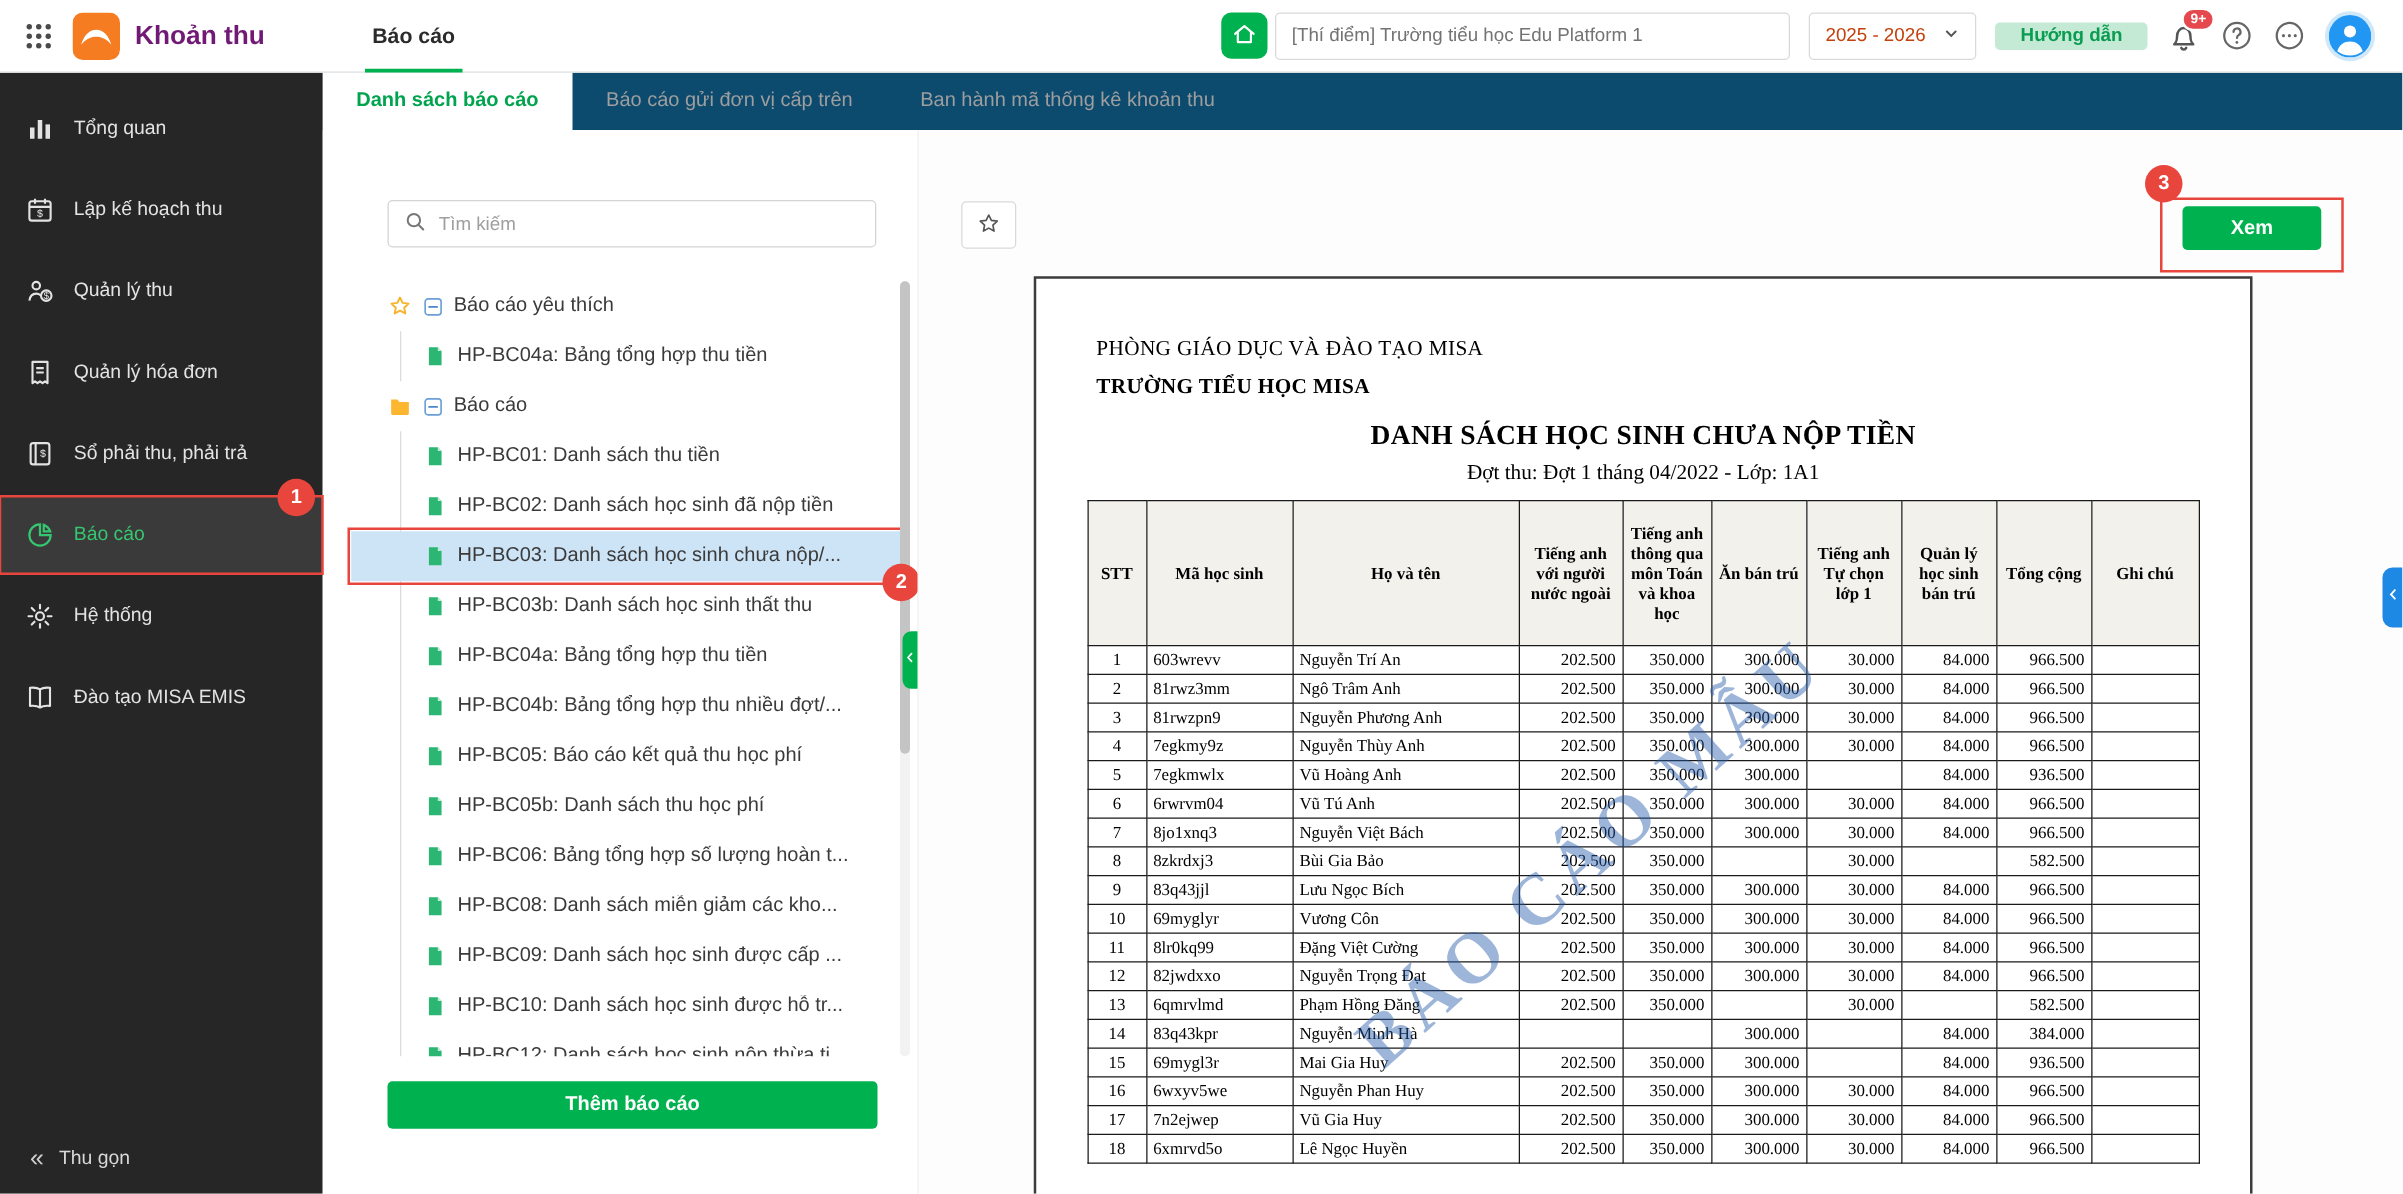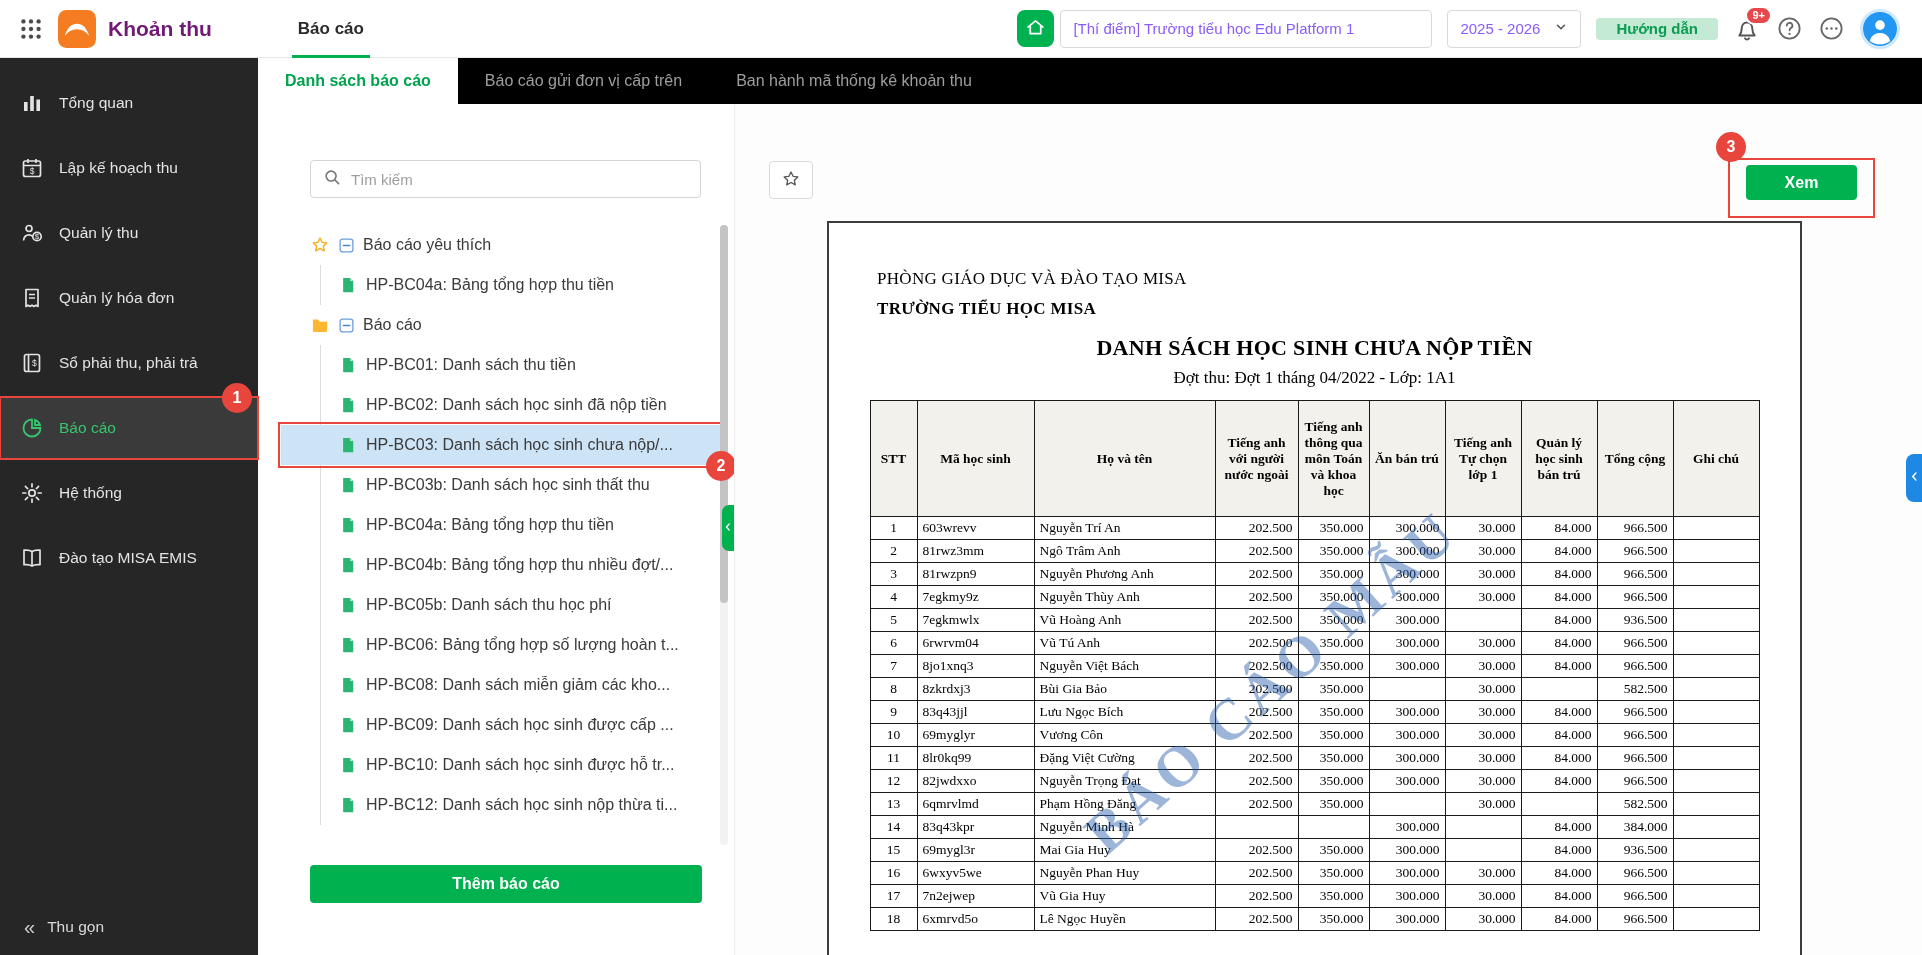--- a/index.html
+++ b/index.html
@@ -17,25 +17,25 @@
   .logo svg { width:38px; height:38px; }
   .app-title { font-size:21px; font-weight:bold; color:#701a75; margin-left:12px; }
   .top-nav-tab { position:relative; height:58px; display:flex; align-items:center; margin-left:86px;
                  font-size:17px; font-weight:600; color:#2b2b2b; cursor:pointer; }
   .top-nav-tab::after { content:""; position:absolute; bottom:0; left:-6px; right:-6px; height:3px; background:#00b14f; }
   .tb-right { display:flex; align-items:center; gap:15px; }
   .school-group { display:flex; align-items:center; gap:6px; }
   .home-btn { width:37px; height:37px; border:none; border-radius:8px; background:#00b14f;
               display:flex; align-items:center; justify-content:center; cursor:pointer; }
   .home-btn svg { width:21px; height:21px; }
-  .school-input { width:372px; height:38px; border:1px solid #d9d9d9; border-radius:4px; background:#fff;
-                  display:flex; align-items:center; padding:0 12px; font-size:15px; color:#8b5cf6;
+  .school-input { width:412px; height:38px; border:1px solid #d9d9d9; border-radius:4px; background:#fff;
+                  display:flex; align-items:center; padding:0 12px; font-size:15px; color:#737373;
                   white-space:nowrap; overflow:hidden; cursor:pointer; }
   .year-select { height:38px; border:1px solid #d9d9d9; border-radius:4px; background:#fff;
-                 display:flex; align-items:center; gap:14px; padding:0 12px; font-size:15px; color:#8b5cf6; cursor:pointer; }
+                 display:flex; align-items:center; gap:14px; padding:0 12px; font-size:15px; color:#c2410c; cursor:pointer; }
   .year-select svg { width:14px; height:14px; }
   .guide-btn { height:22px; padding:0 20px; border:none; border-radius:4px; background:#c4e9d4;
                color:#0a9d52; font-size:15px; font-weight:600; cursor:pointer; }
   .bell-wrap { position:relative; width:28px; height:28px; cursor:pointer; }
   .bell-wrap svg { width:28px; height:28px; }
   .notif-badge { position:absolute; top:-9px; right:-11px; background:#e5484d; color:#fff;
                  font-size:11px; font-weight:bold; border-radius:10px; padding:2px 5px; border:2px solid #fff; line-height:1; }
   .round-ic { width:27px; height:27px; cursor:pointer; }
   .round-ic svg { width:27px; height:27px; }
   .avatar { width:40px; height:40px; border-radius:50%; border:3px solid #cfe8fa; cursor:pointer; }
@@ -60,21 +60,21 @@
 
   
   .anno-badge { width:30px; height:30px; border-radius:50%; background:#e8453c; color:#fff;
                 font-size:16px; font-weight:bold; display:flex; align-items:center; justify-content:center; z-index:40; }
   .b1 { position:absolute; top:-14px; right:6px; }
   .b2 { position:absolute; right:-16px; bottom:-16px; }
   .b3 { position:absolute; top:-28px; left:-14px; }
 
   
   .content { flex:1; display:flex; flex-direction:column; min-width:0; }
-  .tabbar { height:46px; flex:none; background:#000000; display:flex; align-items:stretch; }
+  .tabbar { height:46px; flex:none; background:#0c4a6e; display:flex; align-items:stretch; }
   .tab { display:flex; align-items:center; padding:0 27px; font-size:16px; color:#9e9e9e; cursor:pointer; white-space:nowrap; }
   .tab.active { background:#fff; color:#00a34e; font-weight:600; }
 
   .workspace { flex:1; display:flex; min-height:0; }
 
   
   .list-panel { width:477px; flex:none; background:#fff; border-right:1px solid #ececec;
                 position:relative; padding-top:56px; }
   .search-box { margin:0 33px 0 52px; height:38px; border:1px solid #d4d4d4; border-radius:4px;
                 display:flex; align-items:center; gap:10px; padding:16px 12px; background:#fff; }
@@ -423,20 +423,29 @@
                     </span>
                     <span class="t-label">HP-BC04b: Bảng tổng hợp thu nhiều đợt/...</span>
                   </div>
                   <div class="tree-item">
                     <span class="f-ic">
                       <svg viewBox="0 0 24 24">
                         <path d="M5.5 2.5h9.5l4 4v15H5.5z" fill="#2bb673"></path>
                         <path d="M15 2.5l4 4h-4z" fill="#c4ecd9"></path>
                       </svg>
                     </span>
+                    <span class="t-label">HP-BC05: Báo cáo kết quả thu học phí</span>
+                  </div>
+                  <div class="tree-item">
+                    <span class="f-ic">
+                      <svg viewBox="0 0 24 24">
+                        <path d="M5.5 2.5h9.5l4 4v15H5.5z" fill="#2bb673"></path>
+                        <path d="M15 2.5l4 4h-4z" fill="#c4ecd9"></path>
+                      </svg>
+                    </span>
                     <span class="t-label">HP-BC05b: Danh sách thu học phí</span>
                   </div>
                   <div class="tree-item">
                     <span class="f-ic">
                       <svg viewBox="0 0 24 24">
                         <path d="M5.5 2.5h9.5l4 4v15H5.5z" fill="#2bb673"></path>
                         <path d="M15 2.5l4 4h-4z" fill="#c4ecd9"></path>
                       </svg>
                     </span>
                     <span class="t-label">HP-BC06: Bảng tổng hợp số lượng hoàn t...</span>

